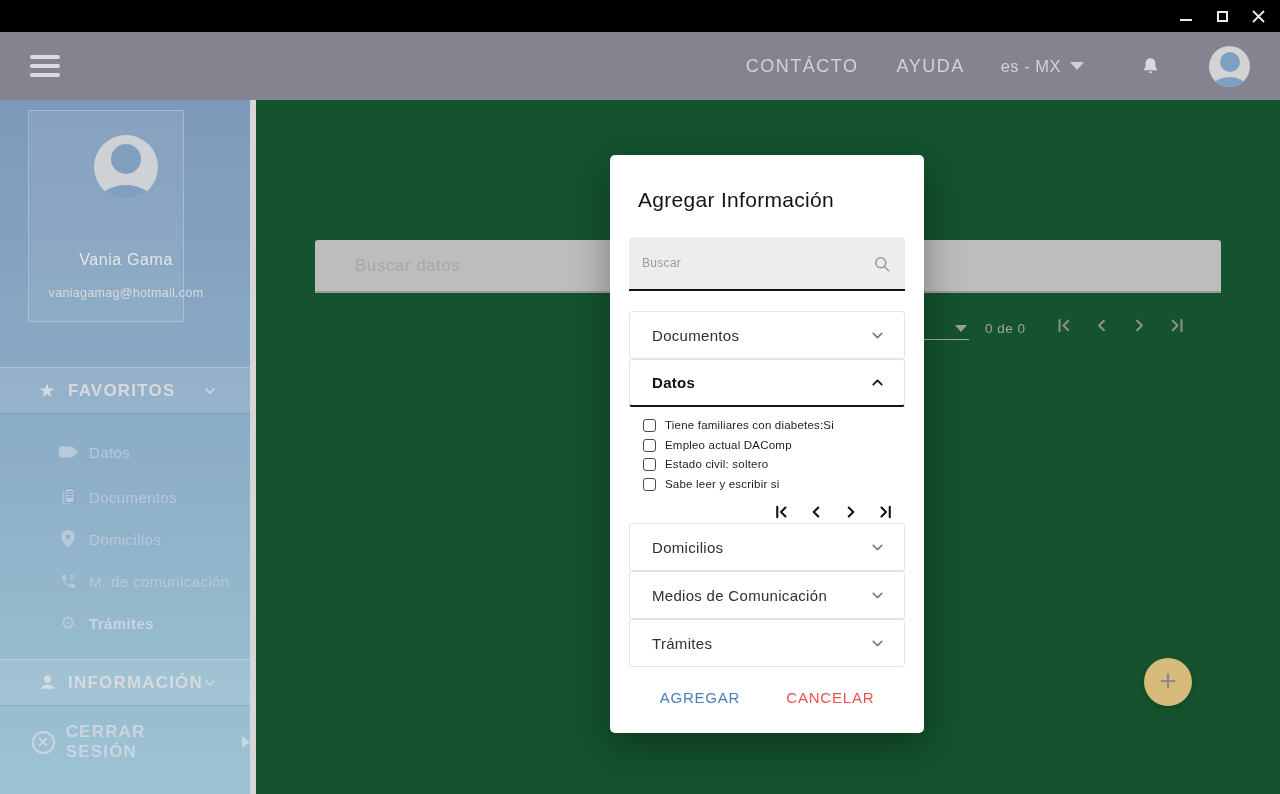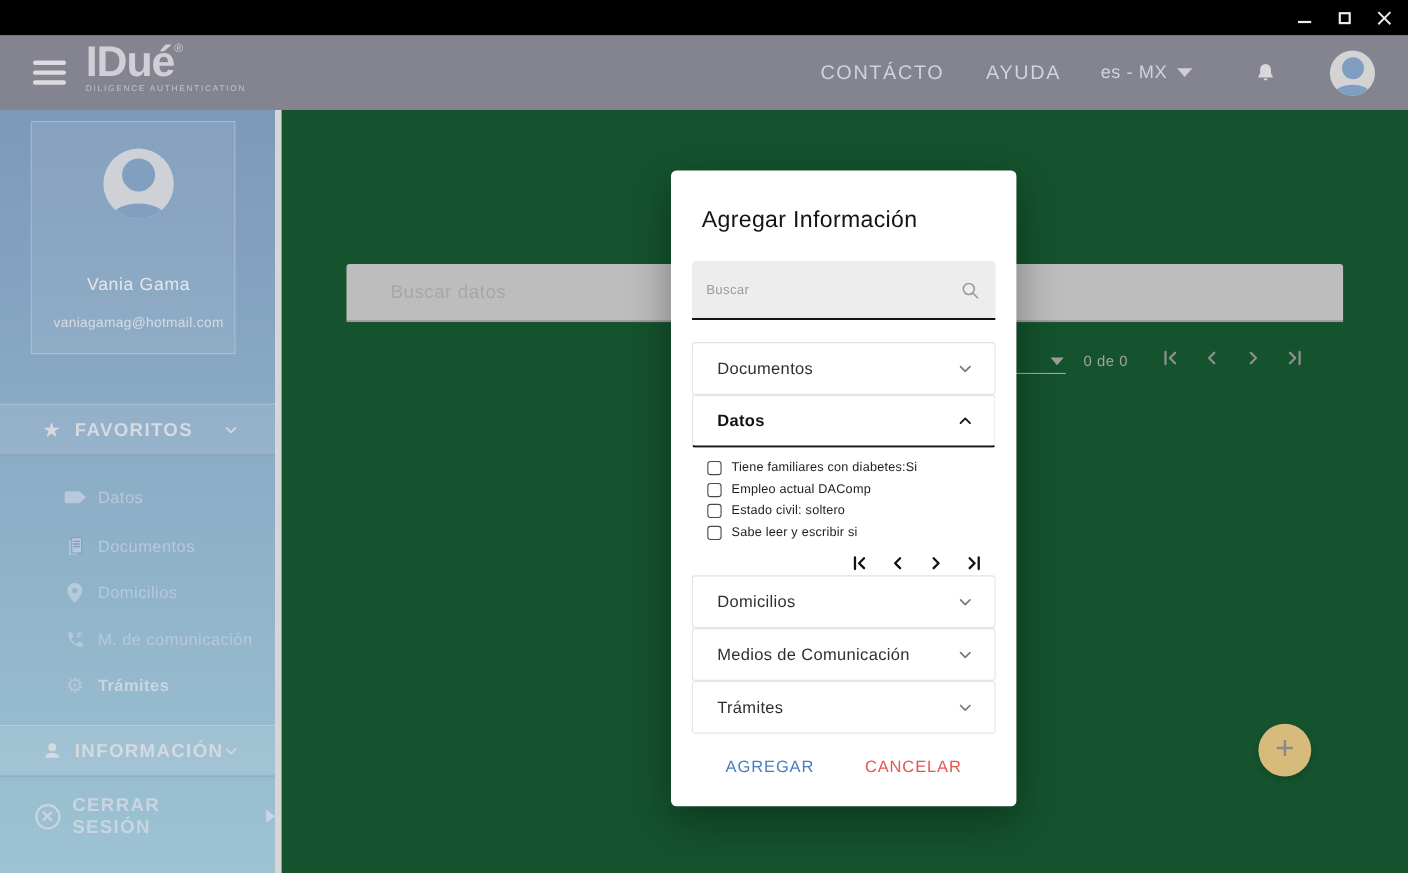--- a/index.html
+++ b/index.html
@@ -26,21 +26,21 @@
   .navlink + .navlink { margin-left:38px; }
   .lang { margin-left:36px; display:flex; align-items:center; gap:9px; cursor:pointer; color:#d2d3d9; font-size:16.5px; letter-spacing:0.5px; }
   .caret-down { width:0; height:0; border-left:7px solid transparent; border-right:7px solid transparent; border-top:8px solid #cfcfd5; }
   .bell { margin-left:56px; cursor:pointer; color:#d8d8dd; display:flex; }
   .avatar { margin-left:48px; width:41px; height:41px; border-radius:50%; background:#d3d3d3; position:relative; overflow:hidden; cursor:pointer; }
   .avatar .head { position:absolute; left:10.5px; top:6px; width:20px; height:20px; border-radius:50%; background:#7f9fc2; }
   .avatar .body { position:absolute; left:4px; bottom:-8px; width:33px; height:18px; border-radius:50%; background:#7f9fc2; }
 
   
   .sidebar { position:absolute; left:0; top:100px; width:250px; height:694px; background:linear-gradient(#7d99ba,#9dc3d3); z-index:2; }
-  .profile-card { position:absolute; left:28px; top:10px; width:186px; height:212px; background:rgba(255,255,255,0.07); border:1px solid rgba(255,255,255,0.25); }
+  .profile-card { position:absolute; left:28px; top:10px; width:156px; height:212px; background:rgba(255,255,255,0.07); border:1px solid rgba(255,255,255,0.25); }
   .p-avatar { position:absolute; left:65px; top:24px; width:64px; height:64px; border-radius:50%; background:#ced2d6; overflow:hidden; }
   .p-avatar .head { position:absolute; left:17px; top:9px; width:30px; height:30px; border-radius:50%; background:#81a0c0; }
   .p-avatar .body { position:absolute; left:6px; bottom:-16px; width:52px; height:30px; border-radius:50%; background:#81a0c0; }
   .p-name { position:absolute; left:0; top:140px; width:194px; text-align:center; color:#e3e7ec; font-size:16px; letter-spacing:0.6px; }
   .p-email { position:absolute; left:0; top:175px; width:194px; text-align:center; color:#d6dbe1; font-size:12.5px; letter-spacing:0.3px; }
 
   .side-band { position:absolute; left:0; width:250px; height:47px; background:rgba(255,255,255,0.09); border-top:1px solid rgba(255,255,255,0.22); border-bottom:1px solid rgba(40,60,90,0.18); display:flex; align-items:center; cursor:pointer; }
   .band-fav { top:267px; }
   .band-info { top:559px; }
   .band-icon { width:26px; margin-left:34px; color:#d6dbe1; font-size:19px; display:flex; justify-content:center; }
@@ -112,24 +112,20 @@
     </div>
   </div>
 </div>
 
 <div class="appbar">
   <div class="hamburger">
     <div class="bar"></div>
     <div class="bar"></div>
     <div class="bar" style="margin-bottom:0;"></div>
   </div>
-  <div class="logo">
-    <div class="logo-main"><span>IDué</span><span class="logo-mark">®</span></div>
-    <div class="logo-sub">DILIGENCE AUTHENTICATION</div>
-  </div>
   <div class="appnav">
     <div class="navlink">CONTÁCTO</div>
     <div class="navlink">AYUDA</div>
     <div class="lang">
       <span>es - MX</span>
       <span class="caret-down"></span>
     </div>
     <div class="bell">
       <svg width="21" height="21" viewBox="0 0 24 24" fill="currentColor">
           <path d="M12 2.5a5.6 5.6 0 0 0-5.6 5.6v4.2L4.6 15v1.4h14.8V15l-1.8-2.7V8.1A5.6 5.6 0 0 0 12 2.5zM10 17.6a2 2 0 0 0 4 0z"></path>

